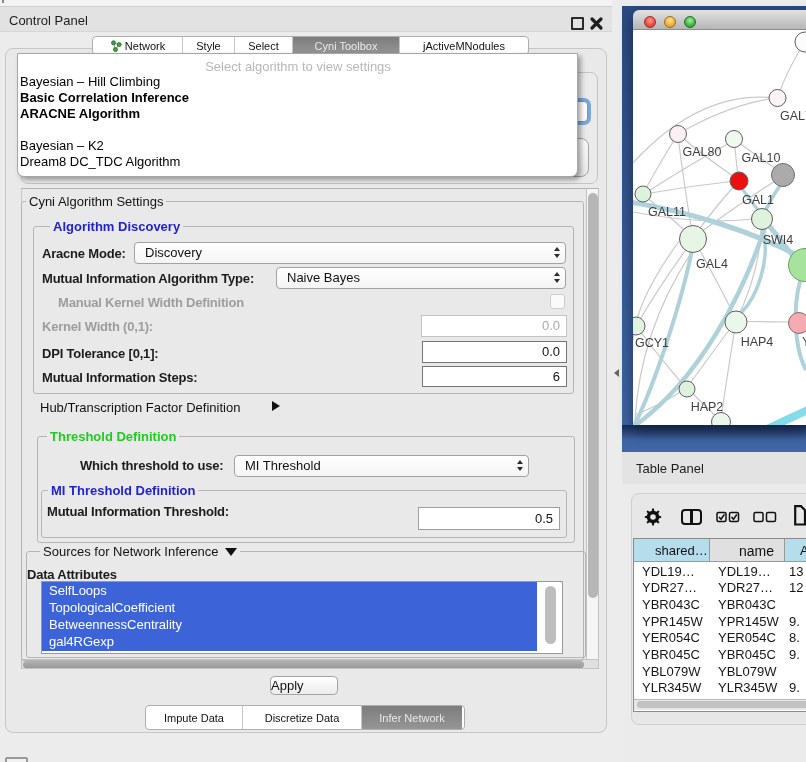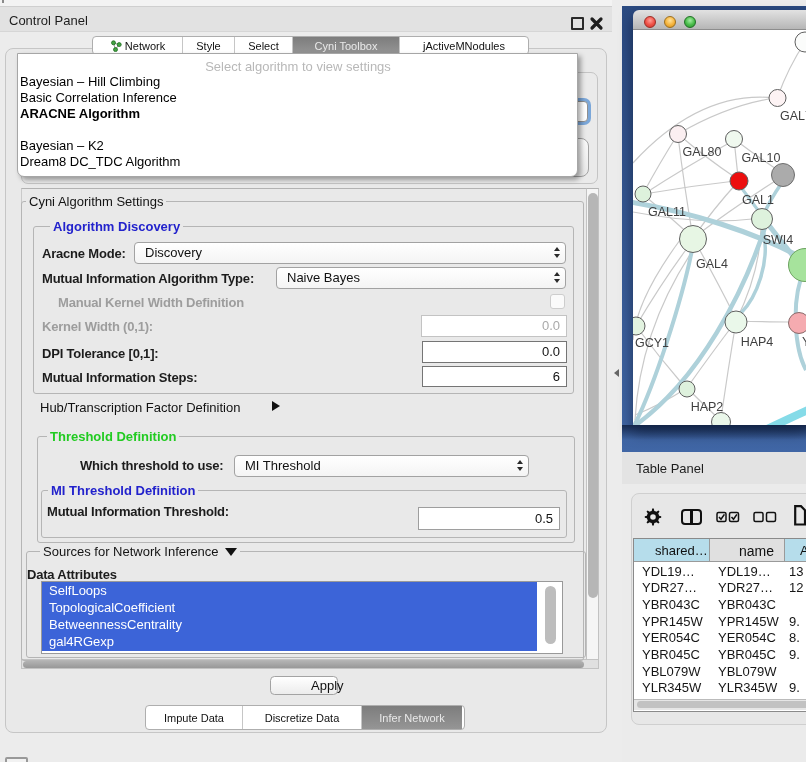--- a/index.html
+++ b/index.html
@@ -52,21 +52,21 @@
    Network</div>
  <div class="s" style="width:52px;">Style</div>
  <div class="s" style="width:58px;">Select</div>
  <div class="s sel" style="width:107px;">Cyni Toolbox</div>
  <div class="s" style="width:128px;">jActiveMNodules</div>
 </div>
 
 <div class="abs" style="left:17px;top:53px;width:561px;height:124px;background:#fff;border:1px solid #a6a6a6;border-radius:0 0 7px 7px;box-shadow:3px 3px 5px rgba(0,0,0,0.35);box-sizing:border-box;"></div>
 <div class="abs" style="left:195px;top:59px;width:206px;text-align:center;font-size:13px;color:#b8b8b8;">Select algorithm to view settings</div>
 <div class="pitem" style="top:74px;">Bayesian – Hill Climbing</div>
-<div class="pitem" style="top:90px;">Basic Correlation Inference</div>
+<div class="pitem" style="top:90px;font-weight:bold;">Basic Correlation Inference</div>
 <div class="pitem" style="top:106px;font-weight:bold;">ARACNE Algorithm</div>
 <div class="pitem" style="top:138px;">Bayesian – K2</div>
 <div class="pitem" style="top:153.5px;">Dream8 DC_TDC Algorithm</div>
 
 <div class="abs" style="left:21px;top:188px;width:565px;height:472px;background:#e9e9e9;border-top:1px solid #b2b2b2;border-left:1px solid #c9c9c9;box-sizing:border-box;"></div>
 
 <div class="abs" style="left:586px;top:188px;width:13px;height:472px;background:#f5f5f5;border:1px solid #c2c2c2;border-top:1px solid #b2b2b2;box-sizing:border-box;"></div>
 <div class="abs" style="left:587.5px;top:193px;width:10px;height:405px;background:#b6b6b6;border-radius:5px;"></div>
 
 <div class="abs" style="left:21px;top:659px;width:578px;height:10px;background:#e0e0e0;border:1px solid #c2c2c2;box-sizing:border-box;"></div>
@@ -123,21 +123,21 @@
 <div class="fld" style="left:418px;top:507px;width:142px;height:23px;border:1px solid #9e9e9e;box-sizing:border-box;line-height:21px;padding-right:6px;">0.5</div>
 
 <div class="grp" style="left:26px;top:551px;width:558px;height:105px;"></div>
 <div class="grpt" style="left:40px;top:544px;font-size:13px;color:#141414;">Sources for Network Inference <span style="display:inline-block;width:0;height:0;border-left:6.5px solid transparent;border-right:6.5px solid transparent;border-top:8px solid #111;margin-left:3px;"></span></div>
 <div class="lbl abs" style="left:27px;top:566.5px;">Data Attributes</div>
 <div class="abs" style="left:41px;top:581px;width:522px;height:73px;background:#fff;border:1px solid #999;box-sizing:border-box;"></div>
 <div class="abs" style="left:42px;top:582px;width:495px;height:68.5px;background:#3c64d8;"></div>
 <div class="abs" style="left:49px;top:582px;font-size:13px;color:#fff;line-height:17.1px;">SelfLoops<br>TopologicalCoefficient<br>BetweennessCentrality<br>gal4RGexp</div>
 <div class="abs" style="left:545px;top:586px;width:11px;height:58px;background:#bdbdbd;border-radius:5.5px;"></div>
 
-<div class="abs" style="left:270px;top:676px;width:68px;height:19px;background:linear-gradient(#ffffff,#ececec);border:1px solid #a3a3a3;border-radius:4.5px;box-sizing:border-box;text-align:left;font-size:13px;color:#111;line-height:17px;padding-left:40px;">Apply</div>
+<div class="abs" style="left:270px;top:676px;width:68px;height:19px;background:linear-gradient(#ffffff,#ececec);border:1px solid #a3a3a3;border-radius:4.5px;box-sizing:border-box;text-align:left;font-size:13px;color:#111;line-height:17px;">Apply</div>
 <div class="seg" style="left:145px;top:705px;width:318px;height:23px;">
  <div class="s" style="width:97px;">Impute Data</div>
  <div class="s" style="width:119px;">Discretize Data</div>
  <div class="s sel" style="width:100px;">Infer Network</div>
 </div>
 <div class="abs" style="left:5px;top:757px;width:19px;height:10px;background:#f2f2f2;border:2px solid #999;border-radius:2px;"></div>
 
 <div class="abs" style="left:614px;top:369px;width:0;height:0;border-top:4px solid transparent;border-bottom:4px solid transparent;border-right:5px solid #666;"></div>
 <div class="abs" style="left:622px;top:6px;width:184px;height:446px;background:linear-gradient(#2b4a81,#4066a5);"></div>
 

